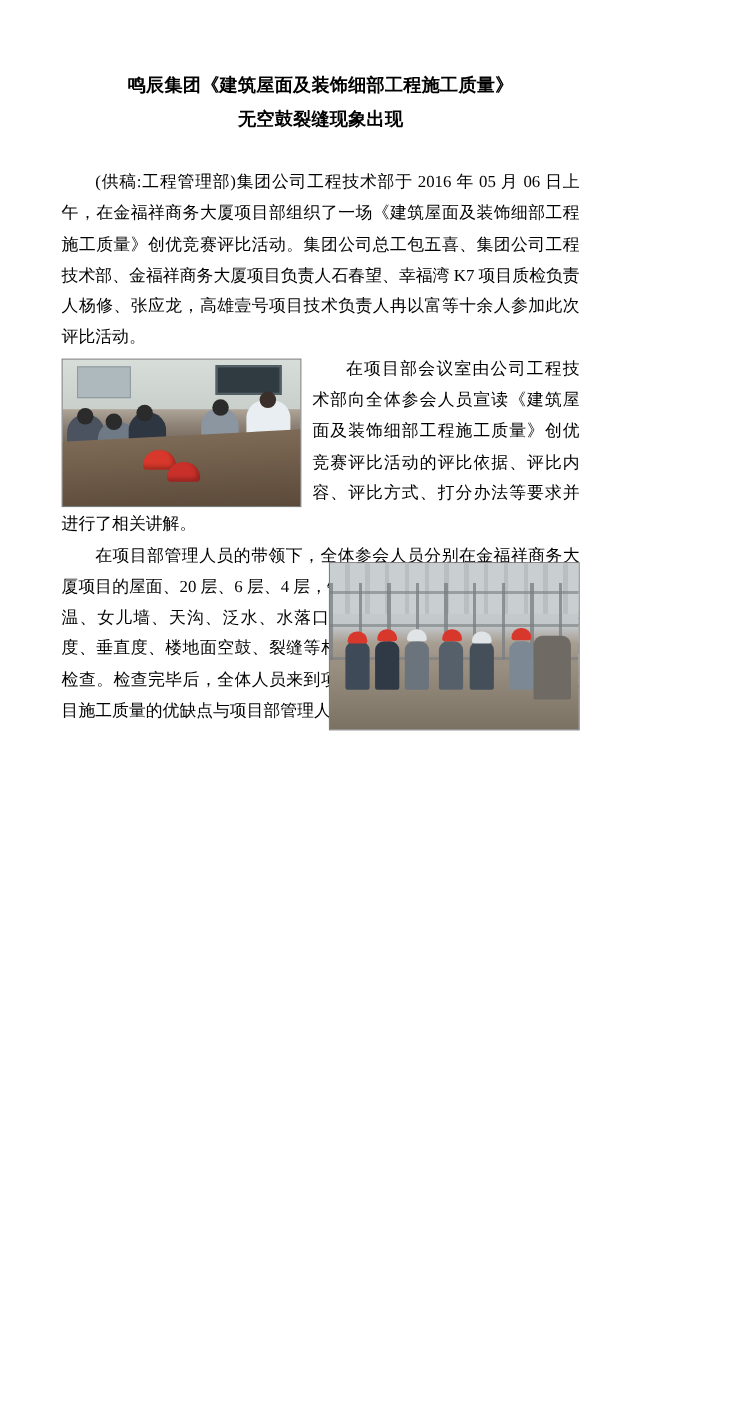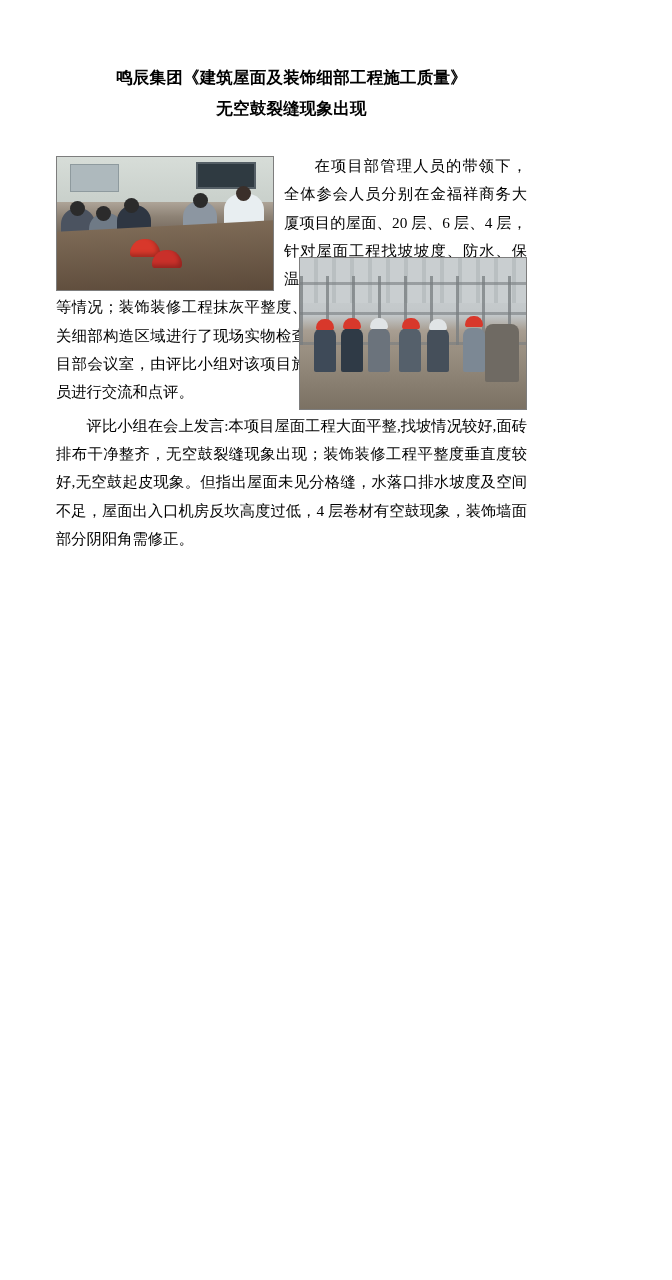--- a/index.html
+++ b/index.html
@@ -185,40 +185,42 @@
 </head>
 <body>
 
 <div class="page">
 
   <div class="doc-title">鸣辰集团《建筑屋面及装饰细部工程施工质量》</div>
   <div class="title-line2">无空鼓裂缝现象出现</div>
 
   <div class="body-block">
 
+    <p class="para">(供稿:工程管理部)集团公司工程技术部于 2016 年 05 月 06 日上午，在金福祥商务大厦项目部组织了一场《建筑屋面及装饰细部工程施工质量》创优竞赛评比活动。集团公司总工包五喜、集团公司工程技术部、金福祥商务大厦项目负责人石春望、幸福湾 K7 项目质检负责人杨修、张应龙，高雄壹号项目技术负责人冉以富等十余人参加此次评比活动。</p>
 
     <div class="clearfix">
       <div class="photo photo-left ph1">
         <div class="wall"></div>
         <div class="win"></div>
         <div class="screen"></div>
         <div class="person p1"></div>
         <div class="person p2"></div>
         <div class="person p3"></div>
         <div class="person p4"></div>
         <div class="person p5"></div>
         <div class="head hd1"></div>
         <div class="head hd2"></div>
         <div class="head hd3"></div>
         <div class="head hd4"></div>
         <div class="head hd5"></div>
         <div class="table"></div>
         <div class="helmet h1"></div>
         <div class="helmet h2"></div>
       </div>
+      <p class="para">在项目部会议室由公司工程技术部向全体参会人员宣读《建筑屋面及装饰细部工程施工质量》创优竞赛评比活动的评比依据、评比内容、评比方式、打分办法等要求并进行了相关讲解。</p>
       <p class="para">在项目部管理人员的带领下，全体参会人员分别在金福祥商务大厦项目的屋面、20 层、6 层、4 层，针对屋面工程找坡坡度、防水、保温、女儿墙、天沟、泛水、水落口等情况；装饰装修工程抹灰平整度、垂直度、楼地面空鼓、裂缝等相关细部构造区域进行了现场实物检查。检查完毕后，全体人员来到项目部会议室，由评比小组对该项目施工质量的优缺点与项目部管理人员进行交流和点评。</p>
       <div class="photo photo-right ph2" style="margin-top:-150px;">
         <div class="ceil"></div>
         <div class="scaff"></div>
         <div class="floor"></div>
         <div class="w w1"></div>
         <div class="w w2"></div>
         <div class="w w3"></div>
         <div class="w w4"></div>
         <div class="w w5"></div>
@@ -226,18 +228,17 @@
         <div class="w w7"></div>
         <div class="hm m1"></div>
         <div class="hm m2"></div>
         <div class="hm m3"></div>
         <div class="hm m4"></div>
         <div class="hm m5"></div>
         <div class="hm m6"></div>
       </div>
     </div>
 
-    <p class="para">评比小组在会上发言:本项目屋面工程大面平整,找坡情况较好,面砖排布干净整齐，无空鼓裂缝现象出现；装饰装修工程平整度垂直度较好,无空鼓起皮现象。但指出屋面未见分格缝，水落口排水坡度及空间不足，屋面出入口机房反坎高度过低，4 层卷材有空鼓现象，装饰墙面部分阴阳角需修正。</p>
 
 
 
   </div>
 </div>
 
 </body></html>

